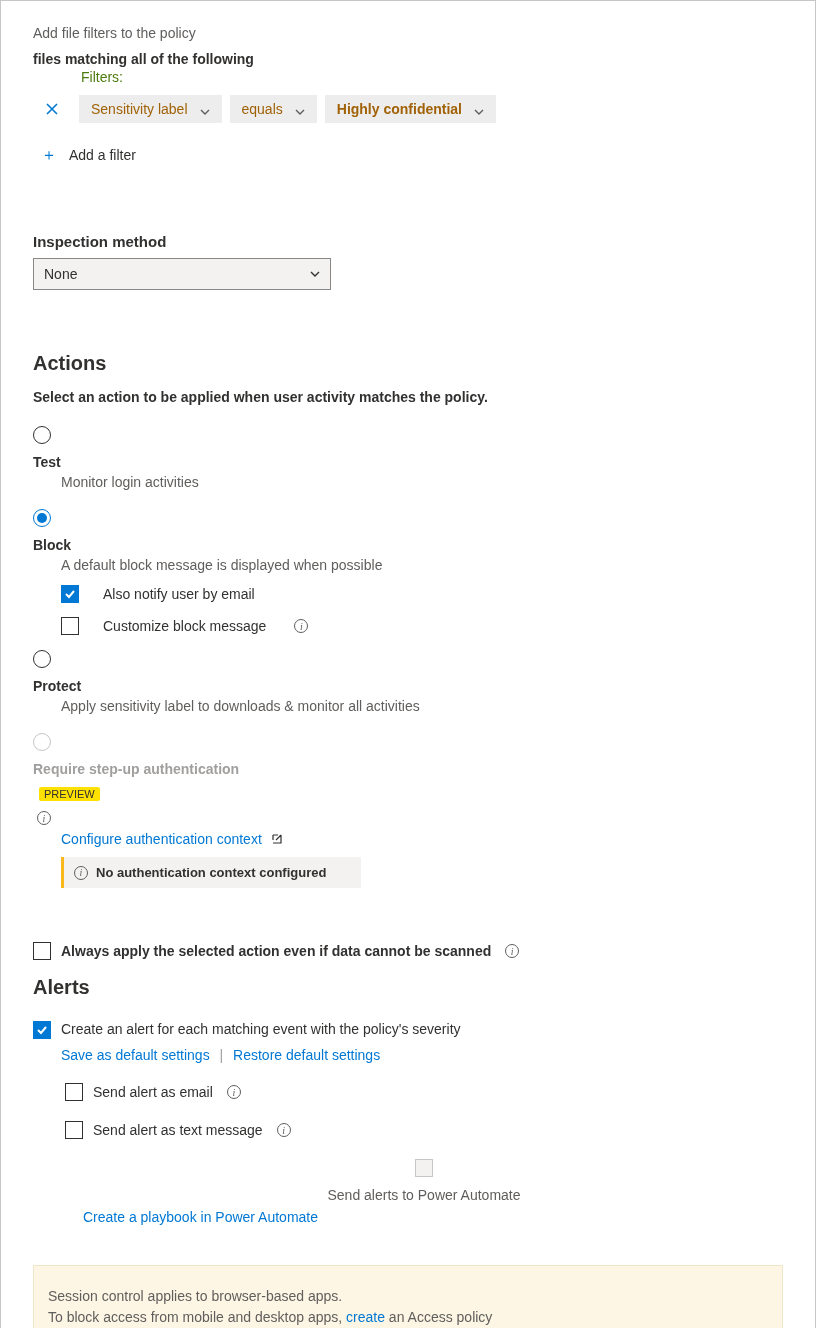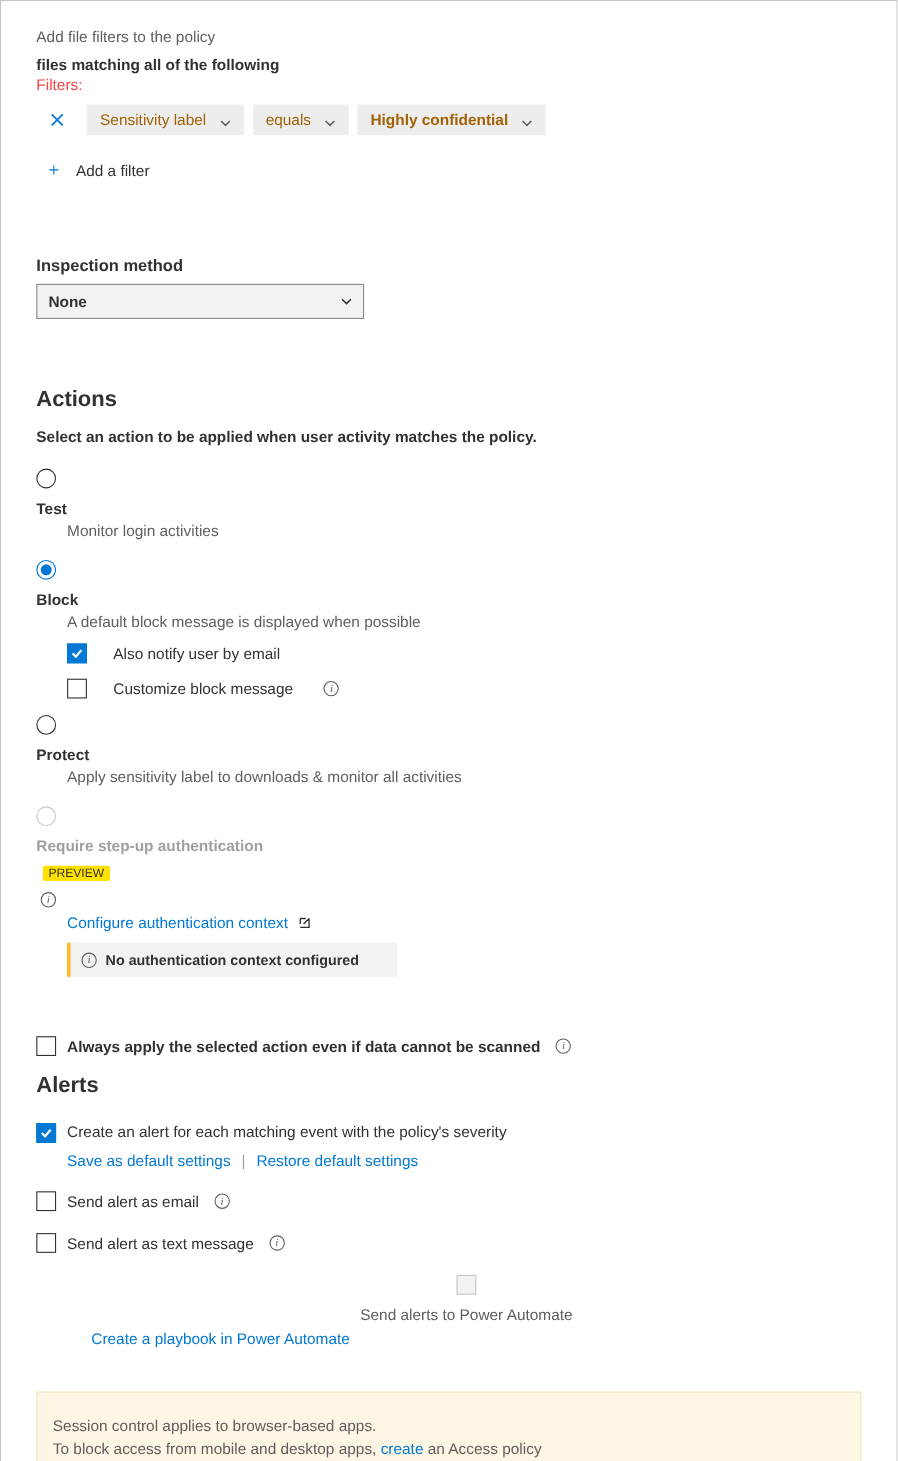--- a/index.html
+++ b/index.html
@@ -18,23 +18,24 @@
     position: relative;
   }
   .muted-intro {
     color: #605e5c;
     font-size: 14px;
     margin-bottom: 10px;
   }
   .bold { font-weight: 600; }
   .filters-label {
     font-size: 14px;
-    color: #ef4444;
+    color: #4d7c0f;
     margin-top: 2px;
     margin-bottom: 10px;
+    margin-left: 48px;
   }
   .filter-row {
     display: flex;
     align-items: center;
     gap: 8px;
     margin-top: 8px;
   }
   .x-btn {
     width: 26px; height: 26px;
     display:flex;align-items:center;justify-content:center;
@@ -74,21 +75,21 @@
   .insp-label { font-weight:600; font-size:15px; margin-bottom:8px; }
   .select-box {
     border:1px solid #8a8886;
     background:#f3f2f1;
     width: 298px;
     height:32px;
     display:flex;
     align-items:center;
     justify-content:space-between;
     padding: 0 10px;
-    font-weight:700;
+    font-weight:400;
     cursor:pointer;
   }
   .h2 {
     font-size:20px;
     font-weight:600;
     margin-top: 62px;
     margin-bottom: 14px;
   }
   .desc {
     font-size:14px;
@@ -185,21 +186,21 @@
   .always-row {
     margin-top: 54px;
     margin-bottom: 8px;
     display:flex;align-items:center;gap:10px;
   }
   .always-row .txt { font-weight:600; }
   .alerts-h { font-size:20px; font-weight:600; margin-top:16px; margin-bottom:22px;}
   .alert-main { display:flex; align-items:flex-start; gap:10px; margin-bottom:8px;}
   .settings-links { margin-left:28px; margin-bottom:20px; }
   .divider { color:#a19f9d; margin:0 6px; }
-  .alert-sub { display:flex; align-items:center; gap:10px; margin-bottom:20px;}
+  .alert-sub { margin-left:32px; display:flex; align-items:center; gap:10px; margin-bottom:20px;}
   .daily-row { margin-left:32px; display:flex; align-items:center; gap:14px; margin-bottom:20px;}
   .daily-select {
     border:1px solid #8a8886;
     width:120px;height:30px;
     display:flex;align-items:center;justify-content:space-between;
     padding:0 8px;
     cursor:pointer;
   }
   .pa-row { margin-left:32px; display:flex; align-items:center; gap:10px; margin-bottom:6px;flex-direction:column;}
   .pa-link { margin-left:50px; }

